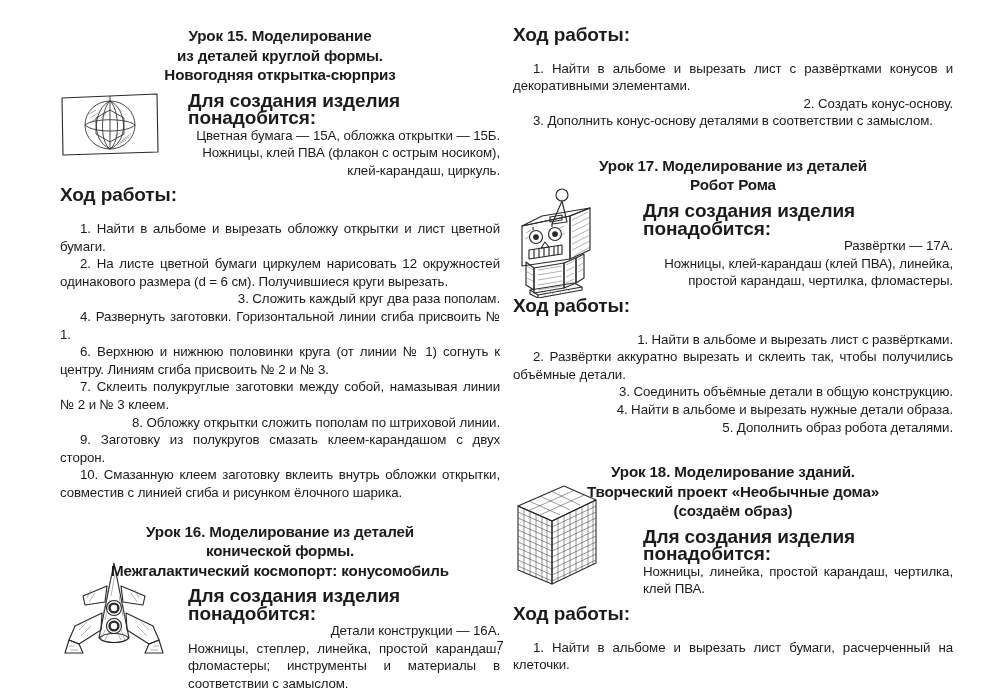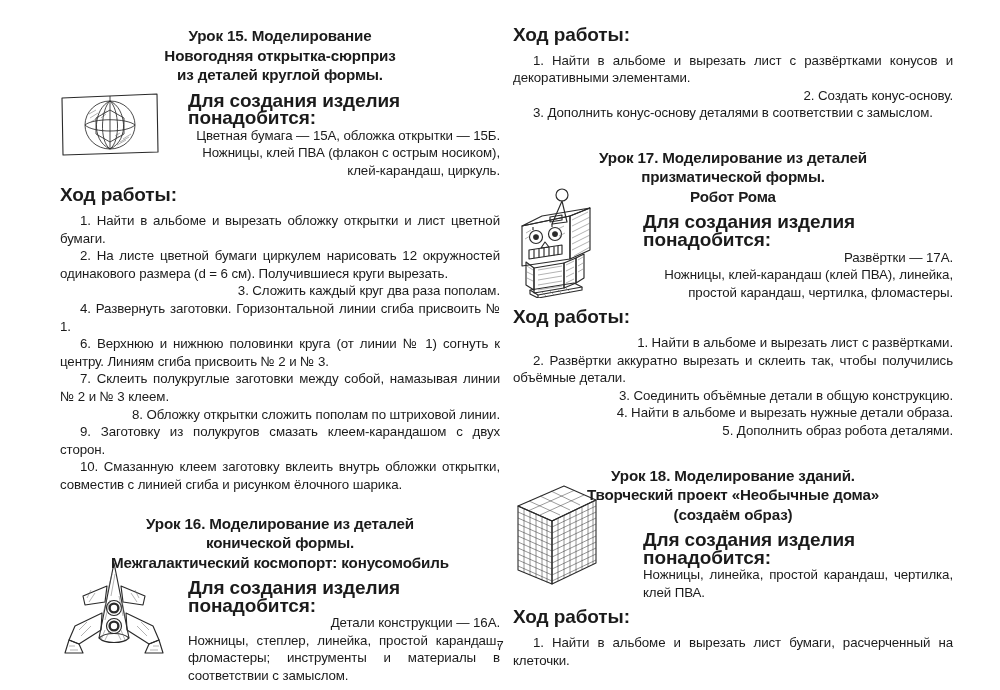--- a/index.html
+++ b/index.html
@@ -61,21 +61,21 @@
   }
   .para.indent { text-indent: 20px; }
   .para.last { text-align: right; }
 
   
   .needs-block {
     margin-left: 128px;
   }
   .needs-block.rb { margin-left: 130px; }
 
-  .steps { margin-top: 8px; }
+  .steps { margin-top: 16px; }
 
   
   .gap-s  { height: 7px; }
   .gap-l  { height: 20px; }
   .gap-xl { height: 26px; }
 
   
   .illus {
     position: absolute;
   }
@@ -245,22 +245,22 @@
         <path d="M17 26.5 L62 6.5 M28 31 L72 11"></path>
       </g>
     </svg>
   </div>
 
   <div class="col col-left">
 
     <section>
       <div class="lesson-title">
         <span class="ln">Урок 15. Моделирование</span>
+        <span class="ln">из деталей круглой формы.</span>
         <span class="ln">Новогодняя открытка-сюрприз</span>
-        <span class="ln">из деталей круглой формы.</span>
       </div>
       <div class="gap-s"></div>
 
       <div class="needs-block">
         <div class="sub-head">Для создания изделия понадобится:</div>
         <div class="para last">Цветная бумага — 15А, обложка открытки — 15Б.</div>
         <div class="para last">Ножницы, клей ПВА (флакон с острым носиком), клей-карандаш, циркуль.</div>
       </div>
 
       <div class="gap-s"></div>
@@ -306,21 +306,20 @@
         <div class="para indent last">2. Создать конус-основу.</div>
         <div class="para indent">3. Дополнить конус-основу деталями в соответствии с замыслом.</div>
       </div>
     </section>
 
     <div class="gap-xl"></div>
 
     <section>
       <div class="lesson-title">
         <span class="ln">Урок 17. Моделирование из деталей</span>
-        <span class="ln">призматической формы.</span>
         <span class="ln">Робот Рома</span>
       </div>
       <div class="gap-s"></div>
 
       <div class="needs-block rb">
         <div class="sub-head">Для создания изделия понадобится:</div>
         <div class="para last">Развёртки — 17А.</div>
         <div class="para last">Ножницы, клей-карандаш (клей ПВА), линейка, простой карандаш, чертилка, фломастеры.</div>
       </div>
 

